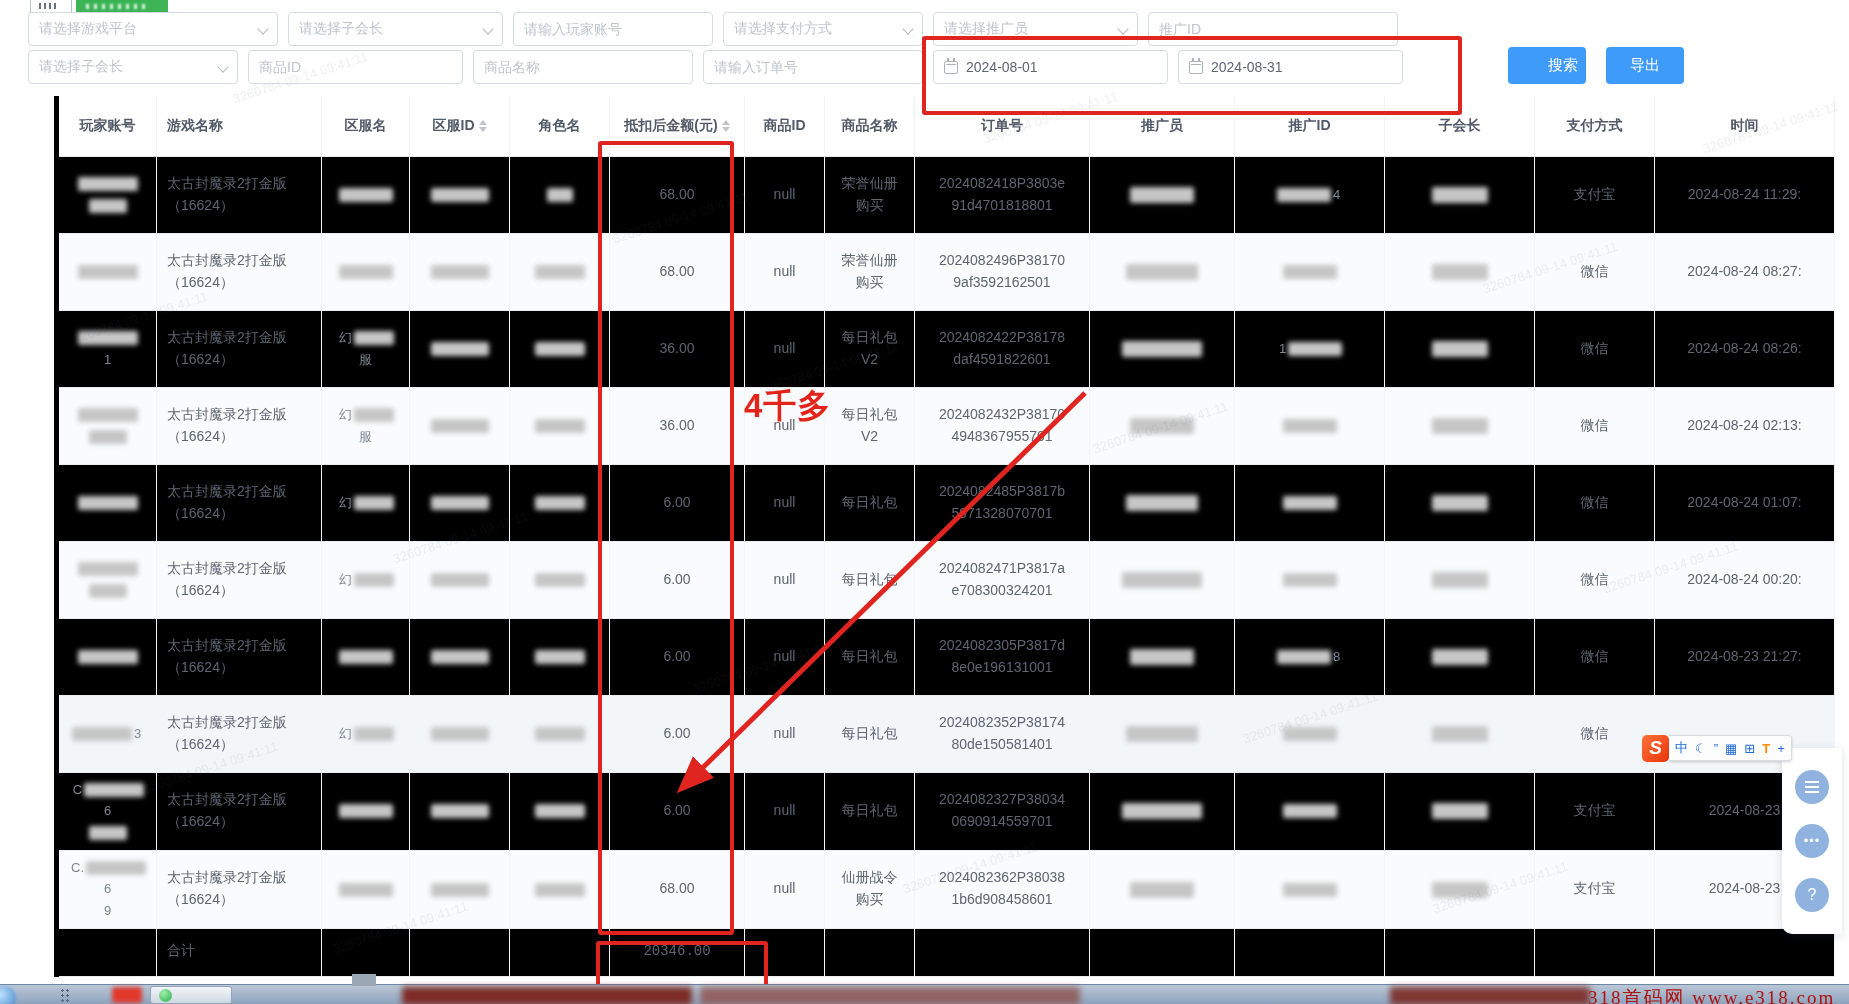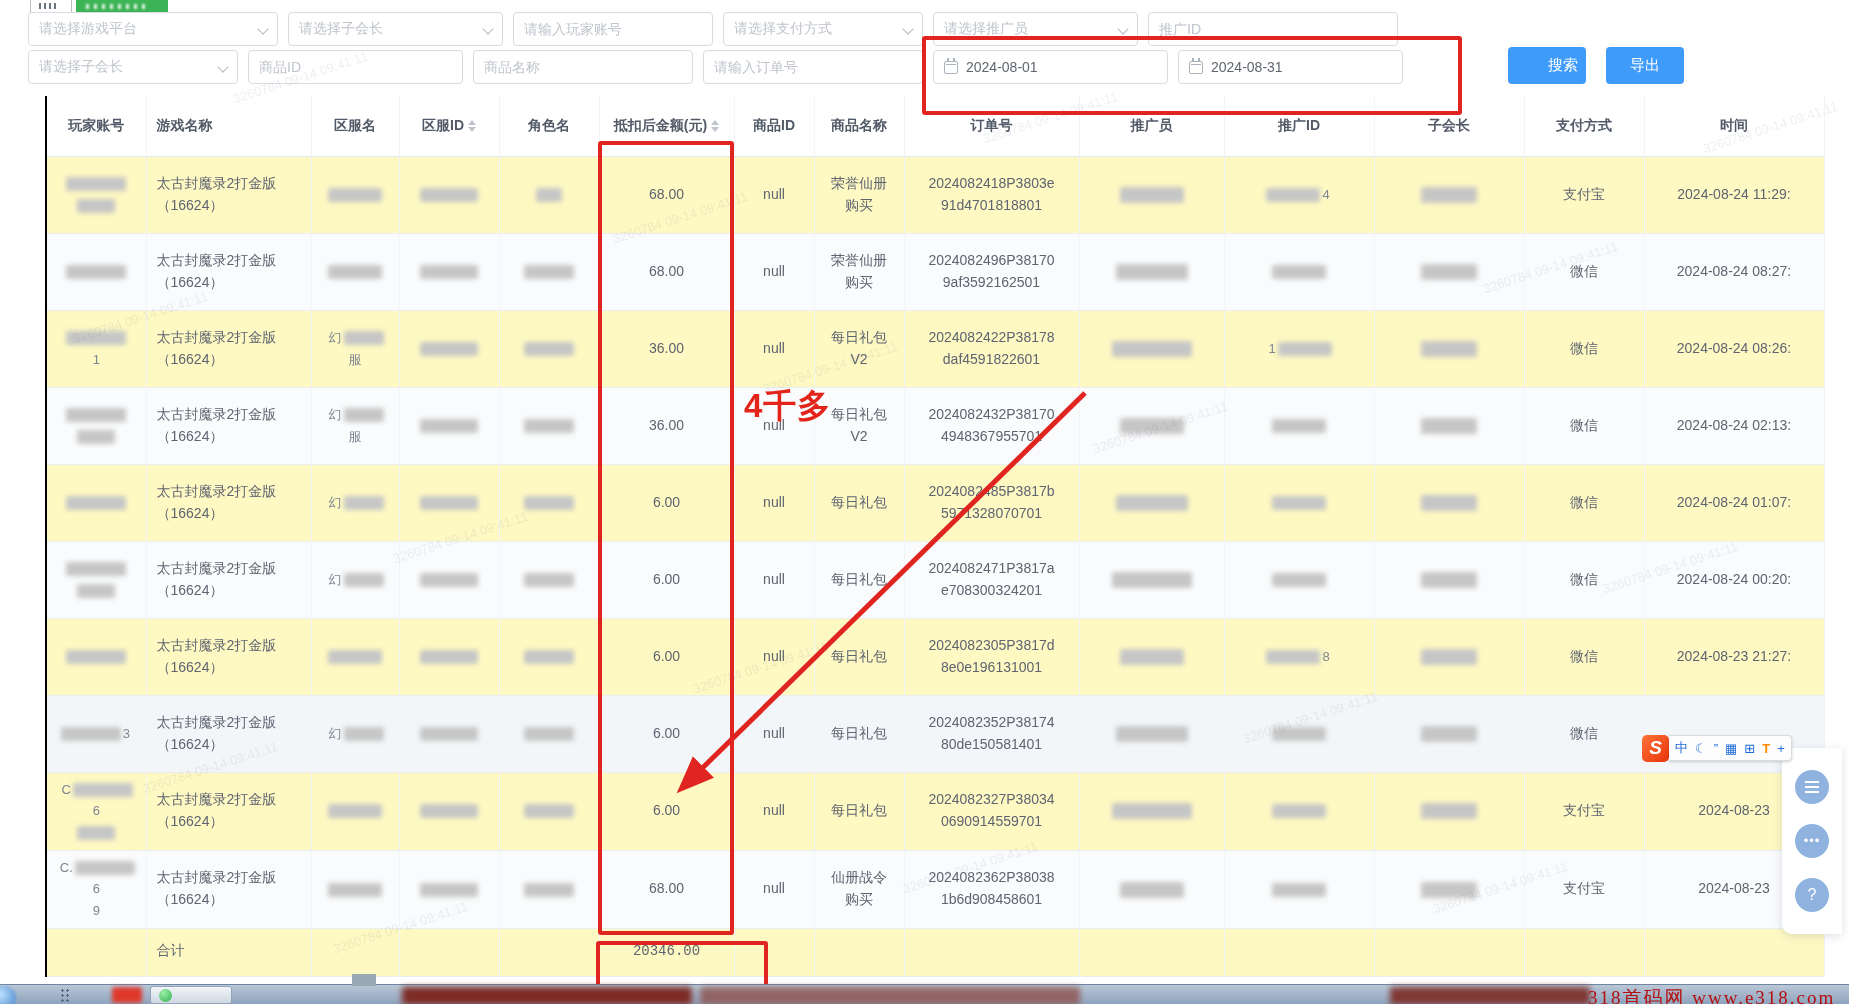--- a/index.html
+++ b/index.html
@@ -31,22 +31,22 @@
   .cal::before{ content:""; position:absolute; left:2px; top:-4px; width:2px; height:4px; background:#aab2bc; box-shadow:6px 0 #aab2bc; }
   .cal::after{ content:""; position:absolute; left:1px; top:2px; right:1px; height:1.5px; background:#aab2bc; }
   .dateval { color:#5f6670; }
   .btn { position:absolute; top:47px; width:78px; height:37px; background:#3f9bfa; color:#fff;
     border:none; border-radius:4px; font-size:15px; cursor:pointer; }
   #btn-search { left:1508px;padding-left:32px; }
   #btn-export { left:1606px; }
 
   
   #tablewrap { position:absolute; left:45px; top:96px; width:1778px; }
-  table { border-collapse:collapse; width:1778px; table-layout:fixed; background:#fef9c3;
-    border-left:2px solid #000000; border-right:1px solid #eef0f2; }
+  table { border-collapse:collapse; width:1778px; table-layout:fixed; background:#000000;
+    border-left:5px solid #000000; border-right:1px solid #eef0f2;margin-left:9px; }
   th, td { border-bottom:1px solid #ebedf0; border-right:1px solid #f3f4f6; font-weight:normal;
     text-align:center; font-size:14px; color:#5e6470; padding:6px 10px; vertical-align:middle; line-height:1.55; }
   thead th { height:60px; color:#525a68; font-weight:600; background:#fff; border-bottom:1px solid #e6e9ec; }
   tbody td { height:77px; }
   tbody tr.stripe td { background:#fafbfc; }
   tbody tr.hl td { background:#f3f6f9; }
   tfoot td { height:48px; color:#5e6470;font-family:Liberation Mono, monospace; }
   td.left, th.left { text-align:left; }
   .sorter { display:inline-block; vertical-align:middle; margin-left:4px; }
   .sorter i { display:block; width:0; height:0; border-left:4px solid transparent; border-right:4px solid transparent; }

